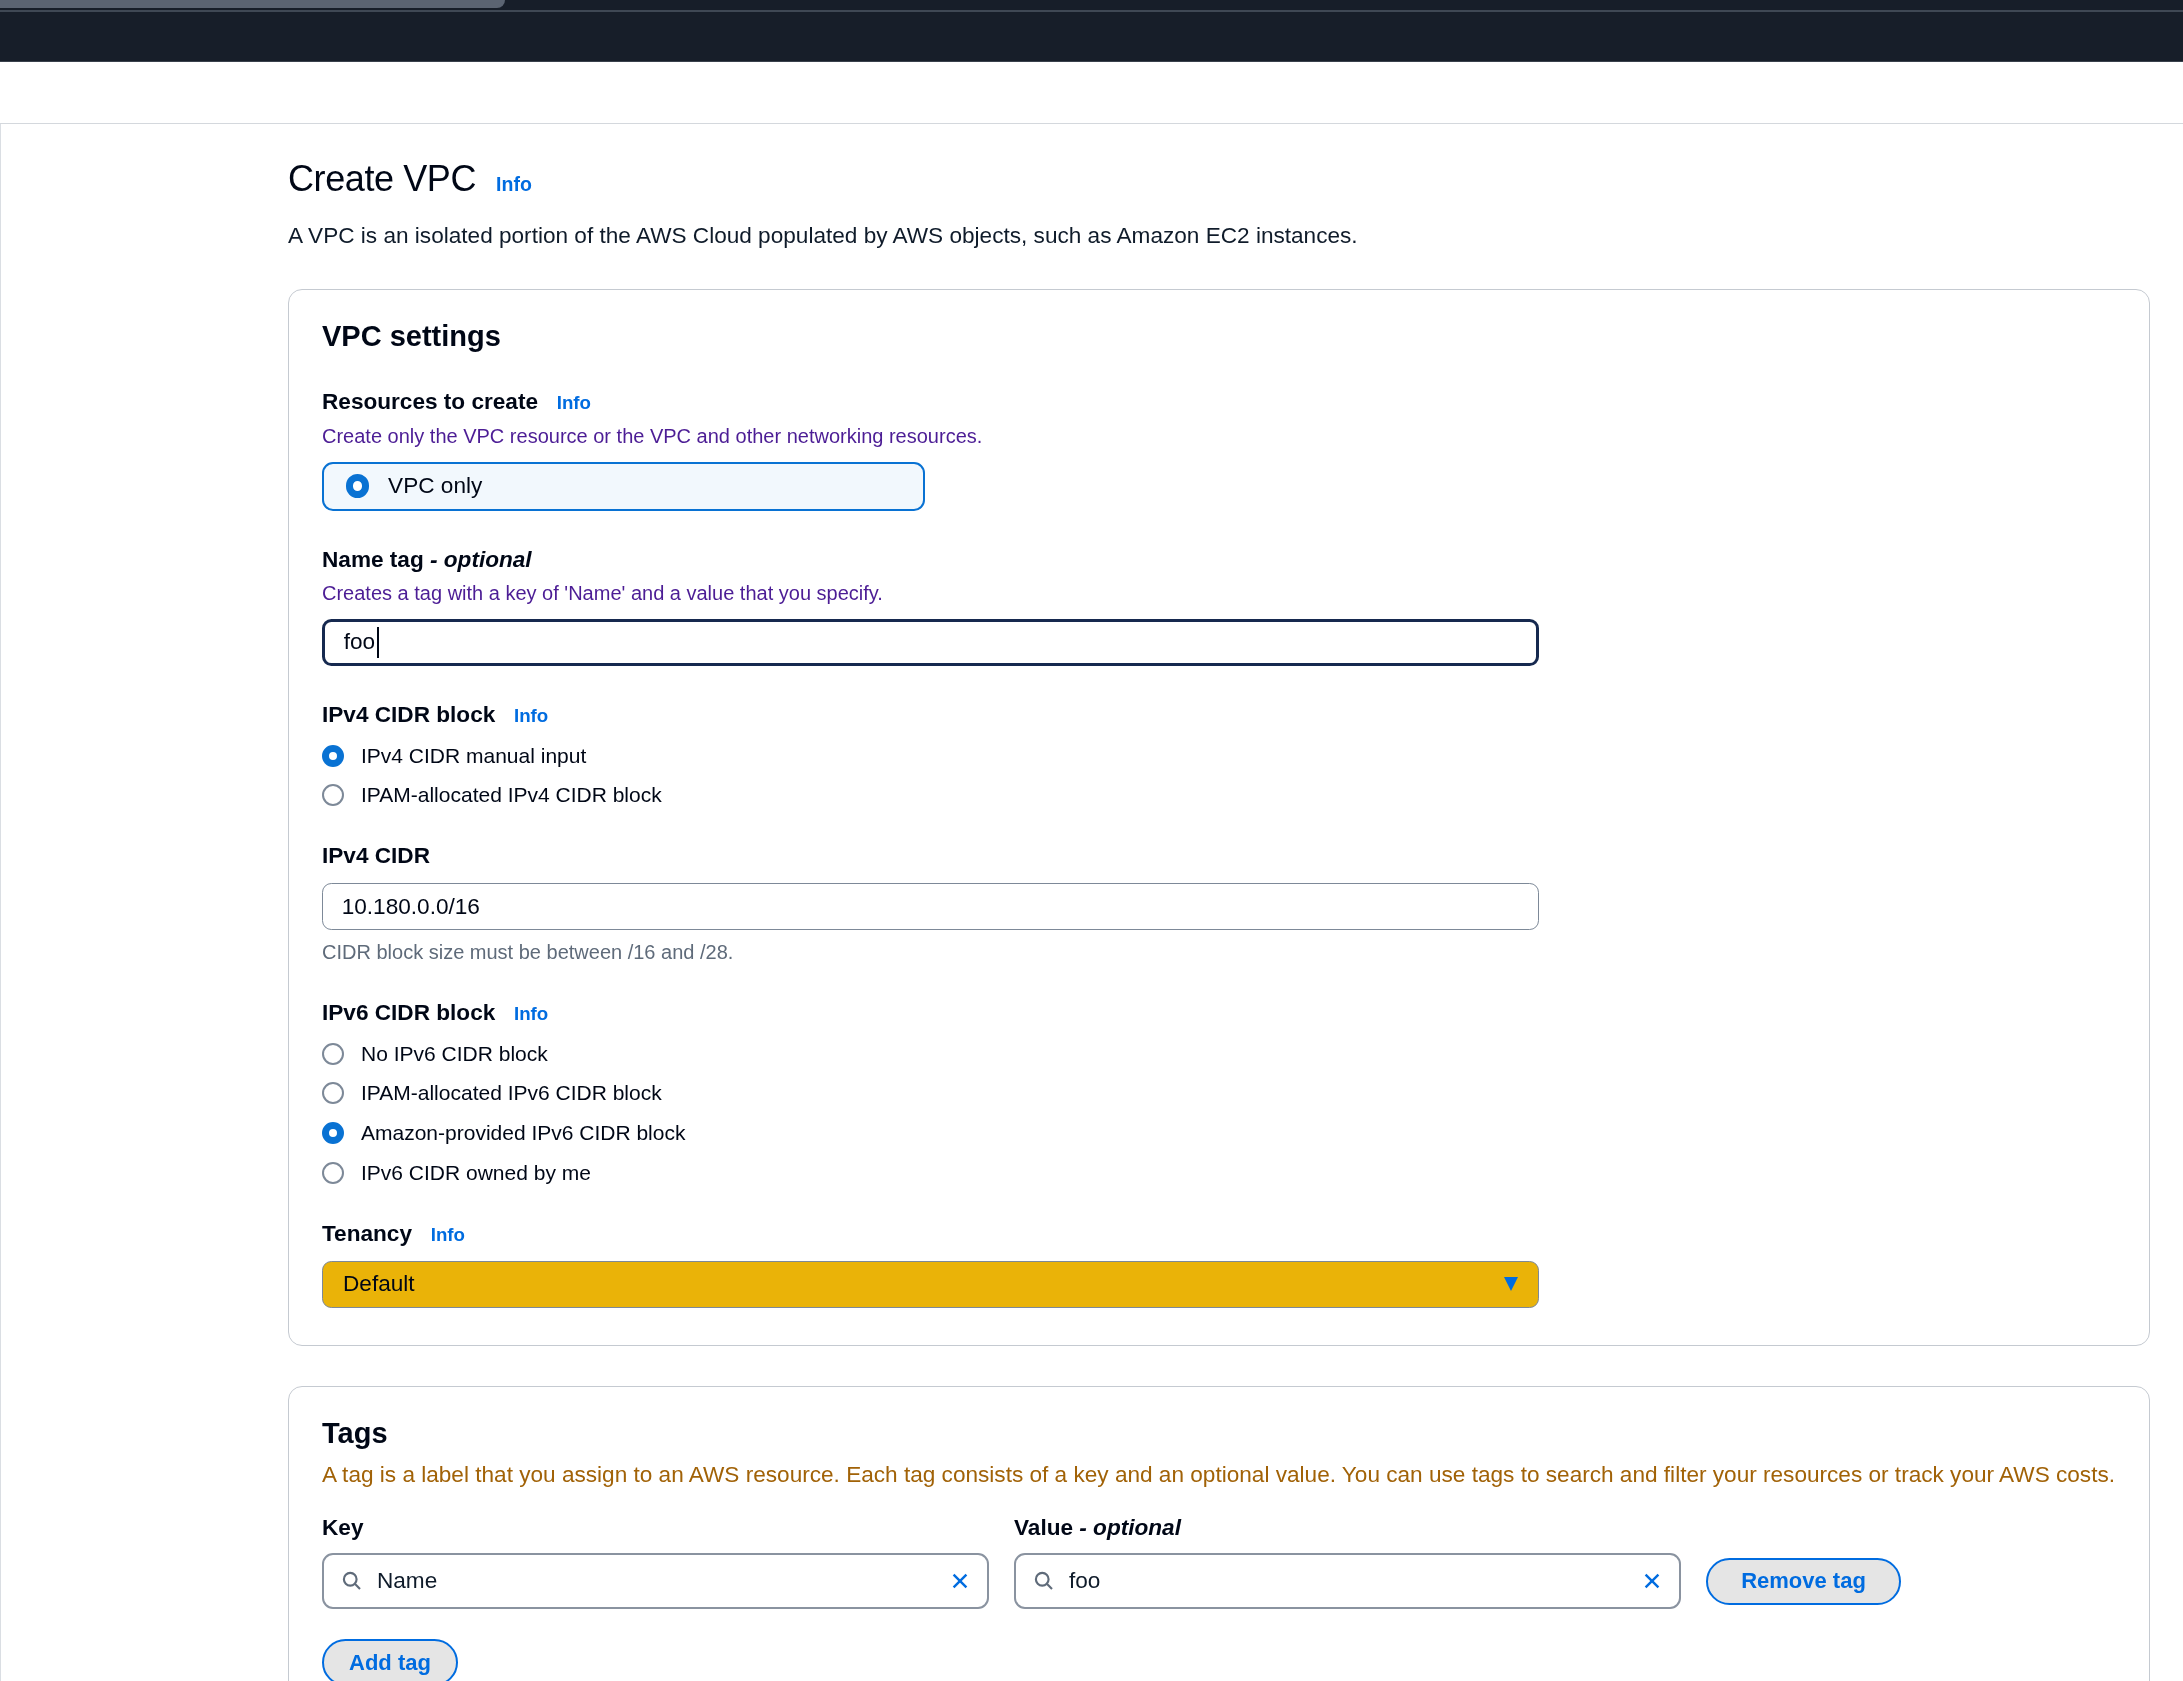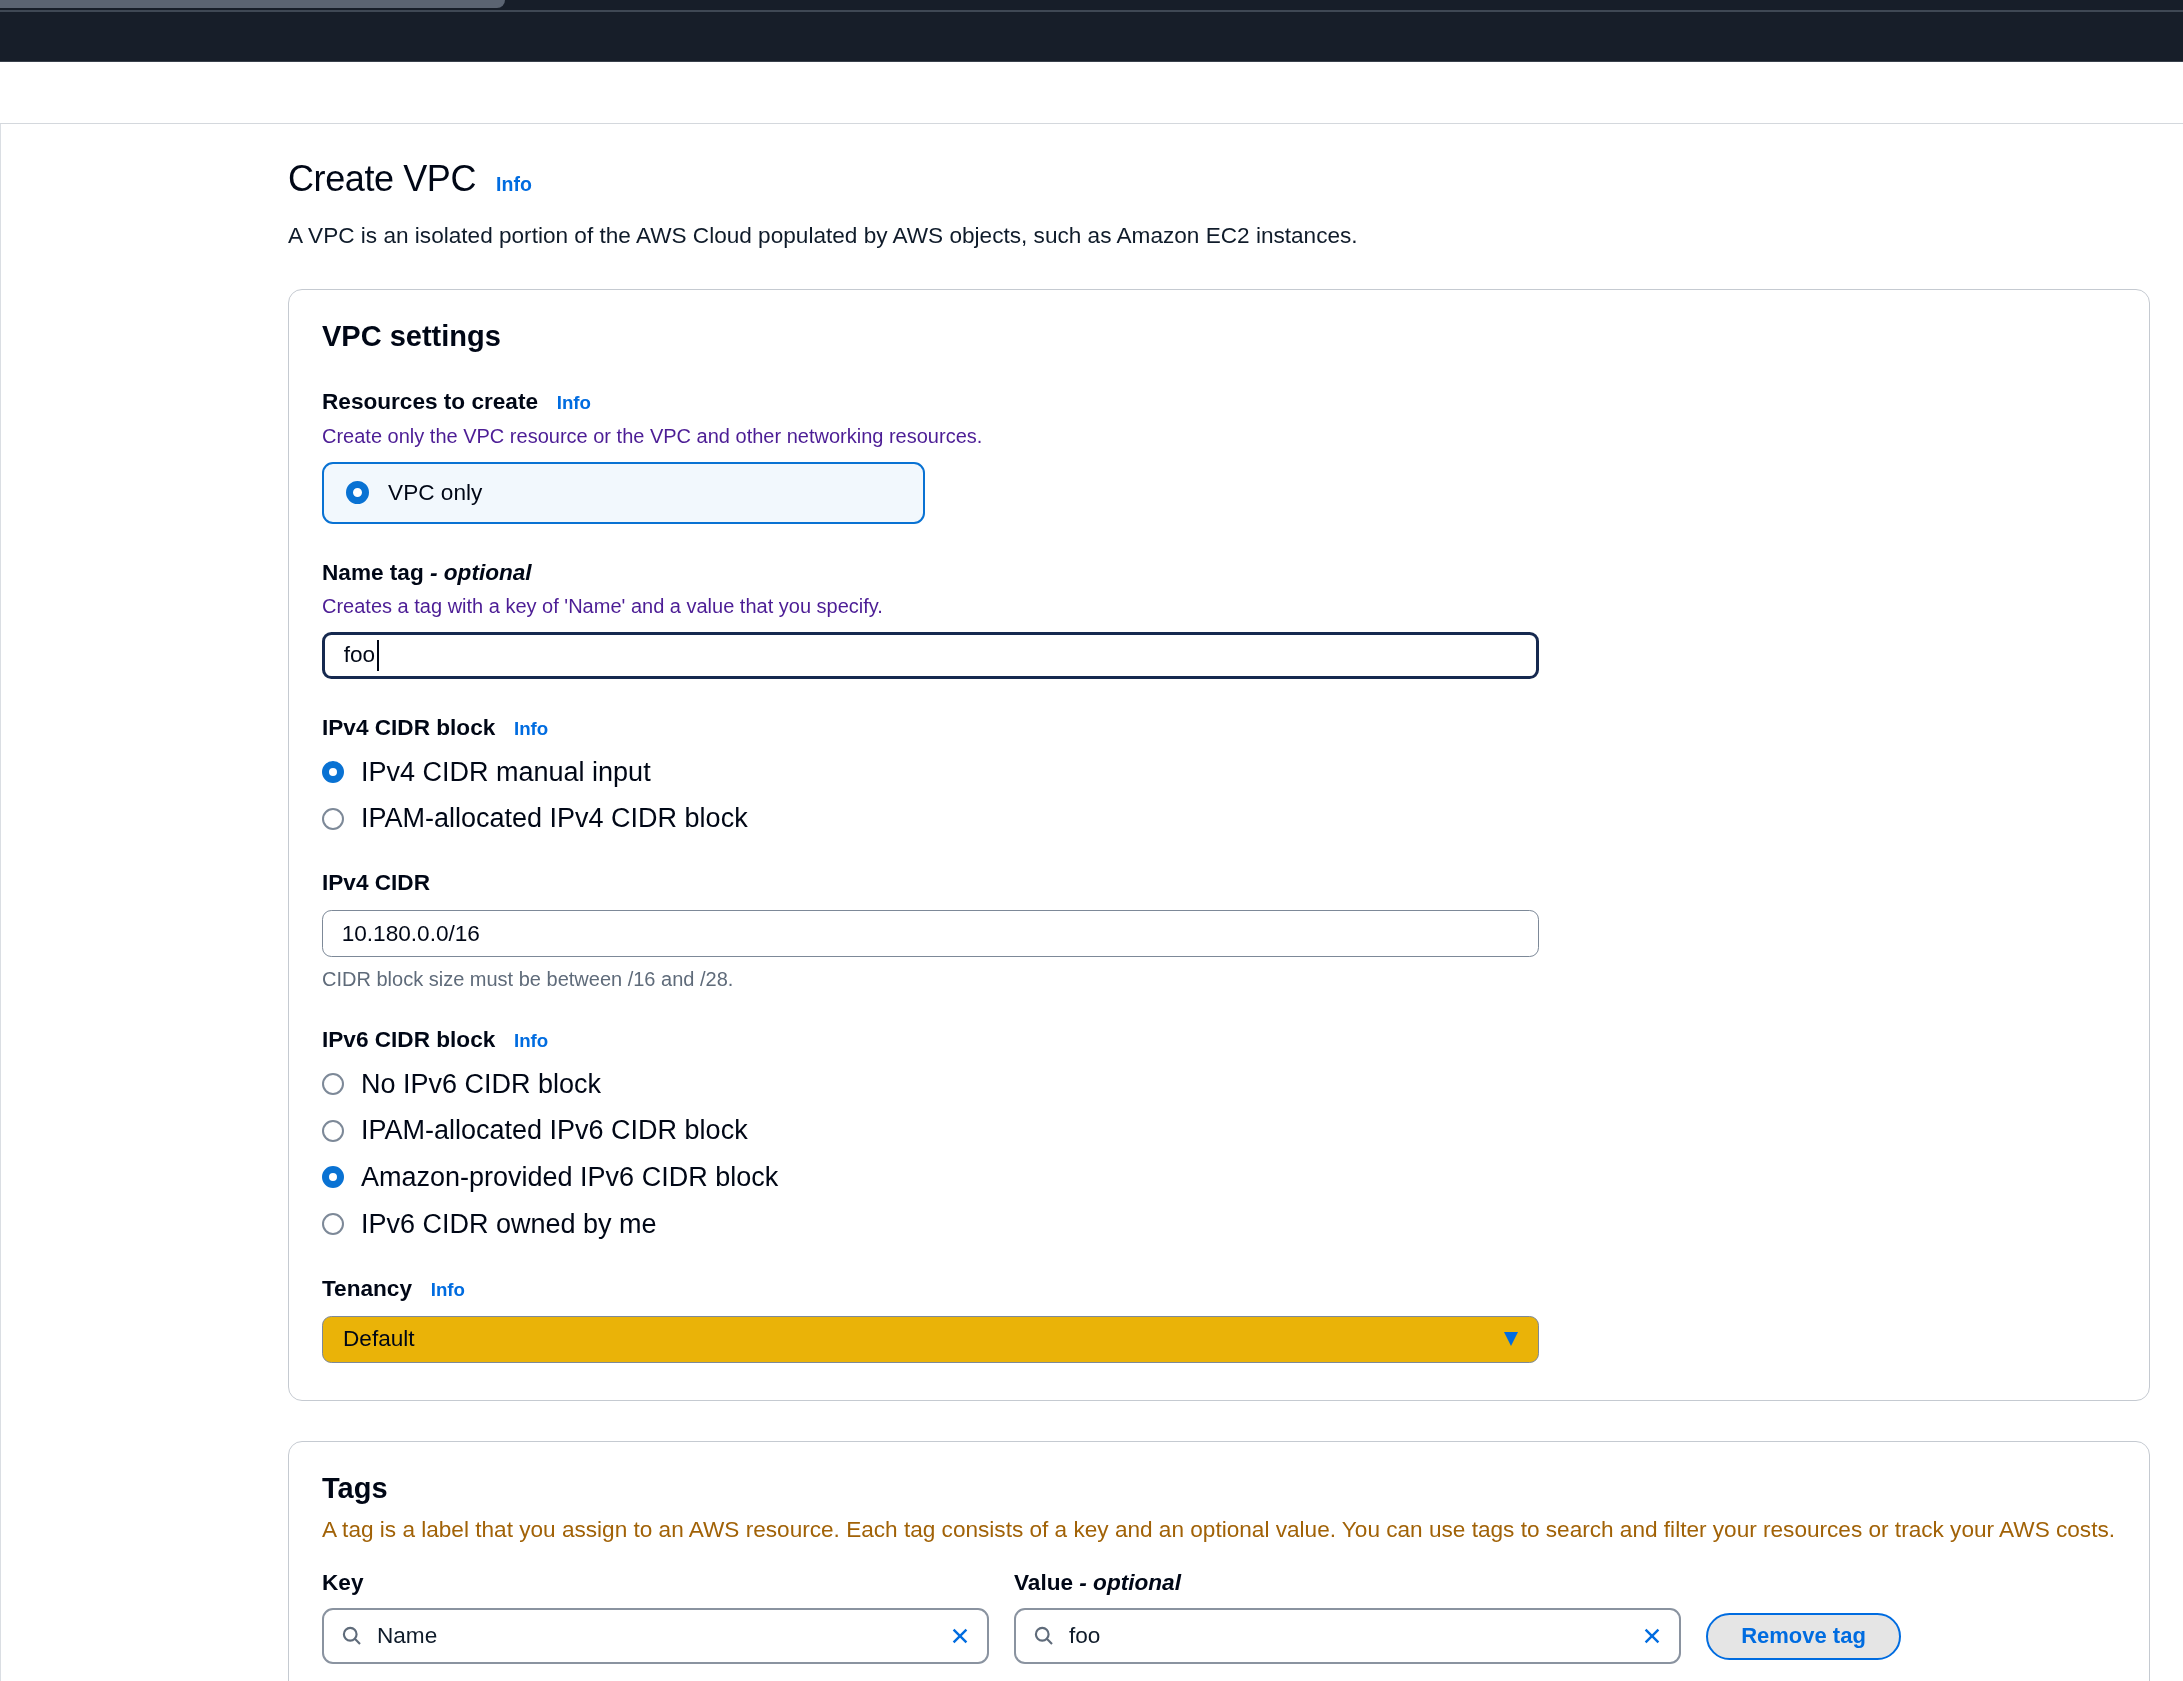--- a/index.html
+++ b/index.html
@@ -29,31 +29,31 @@
   .section { margin-top:36px; }
   .label-row { display:flex; align-items:baseline; }
   .field-label { font-size:22.6px; font-weight:700; color:#000716; }
   .field-label .opt { font-style:italic; }
   .label-row .info-link { margin-left:18.7px; font-size:18.7px; }
   .field-desc { margin-top:9.3px; font-size:20px; color:#4c1d95; }
   .constraint { margin-top:11px; font-size:20px; color:#5f6b7a; }
 
   
   .tiles { display:grid; grid-template-columns:603px 603px; column-gap:18.7px; margin-top:14px; }
-  .tile { height:62px; border-radius:11px; display:flex; align-items:center;
+  .tile { height:49px; border-radius:11px; display:flex; align-items:center;
     padding:0 22px; gap:18.7px; font-size:22.6px; cursor:pointer; background:#fff; }
   .tile.selected { border:2.3px solid #0972d3; background:#f2f8fd; }
   .tile.unselected { border:2.3px solid #8c98a6; }
 
   .radio { width:23.4px; height:23.4px; border-radius:50%; background:#fff; flex:none; }
   .radio.on  { border:7.8px solid #0972d3; }
   .radio.off { border:2.3px solid #7d8998; }
 
   .radio-row { display:flex; align-items:center; gap:17px; margin-top:15.6px;
-    font-size:27px; color:#000716; cursor:pointer; }
+    font-size:21px; color:#000716; cursor:pointer; }
   .radio-row .radio { width:22px; height:22px; }
   .radio-row .radio.on { border-width:7px; }
 
   
   .text-input { width:1217px; height:47px; border:1.6px solid #7d8998; border-radius:9.3px;
     margin-top:14px; display:flex; align-items:center; padding:0 18.7px; font-size:22.6px;
     color:#000716; background:#fff; }
   .text-input.focused { border:3.1px solid #16294f; }
   .caret-bar { width:2.3px; height:31px; background:#000716; margin-left:1.6px; }
 

